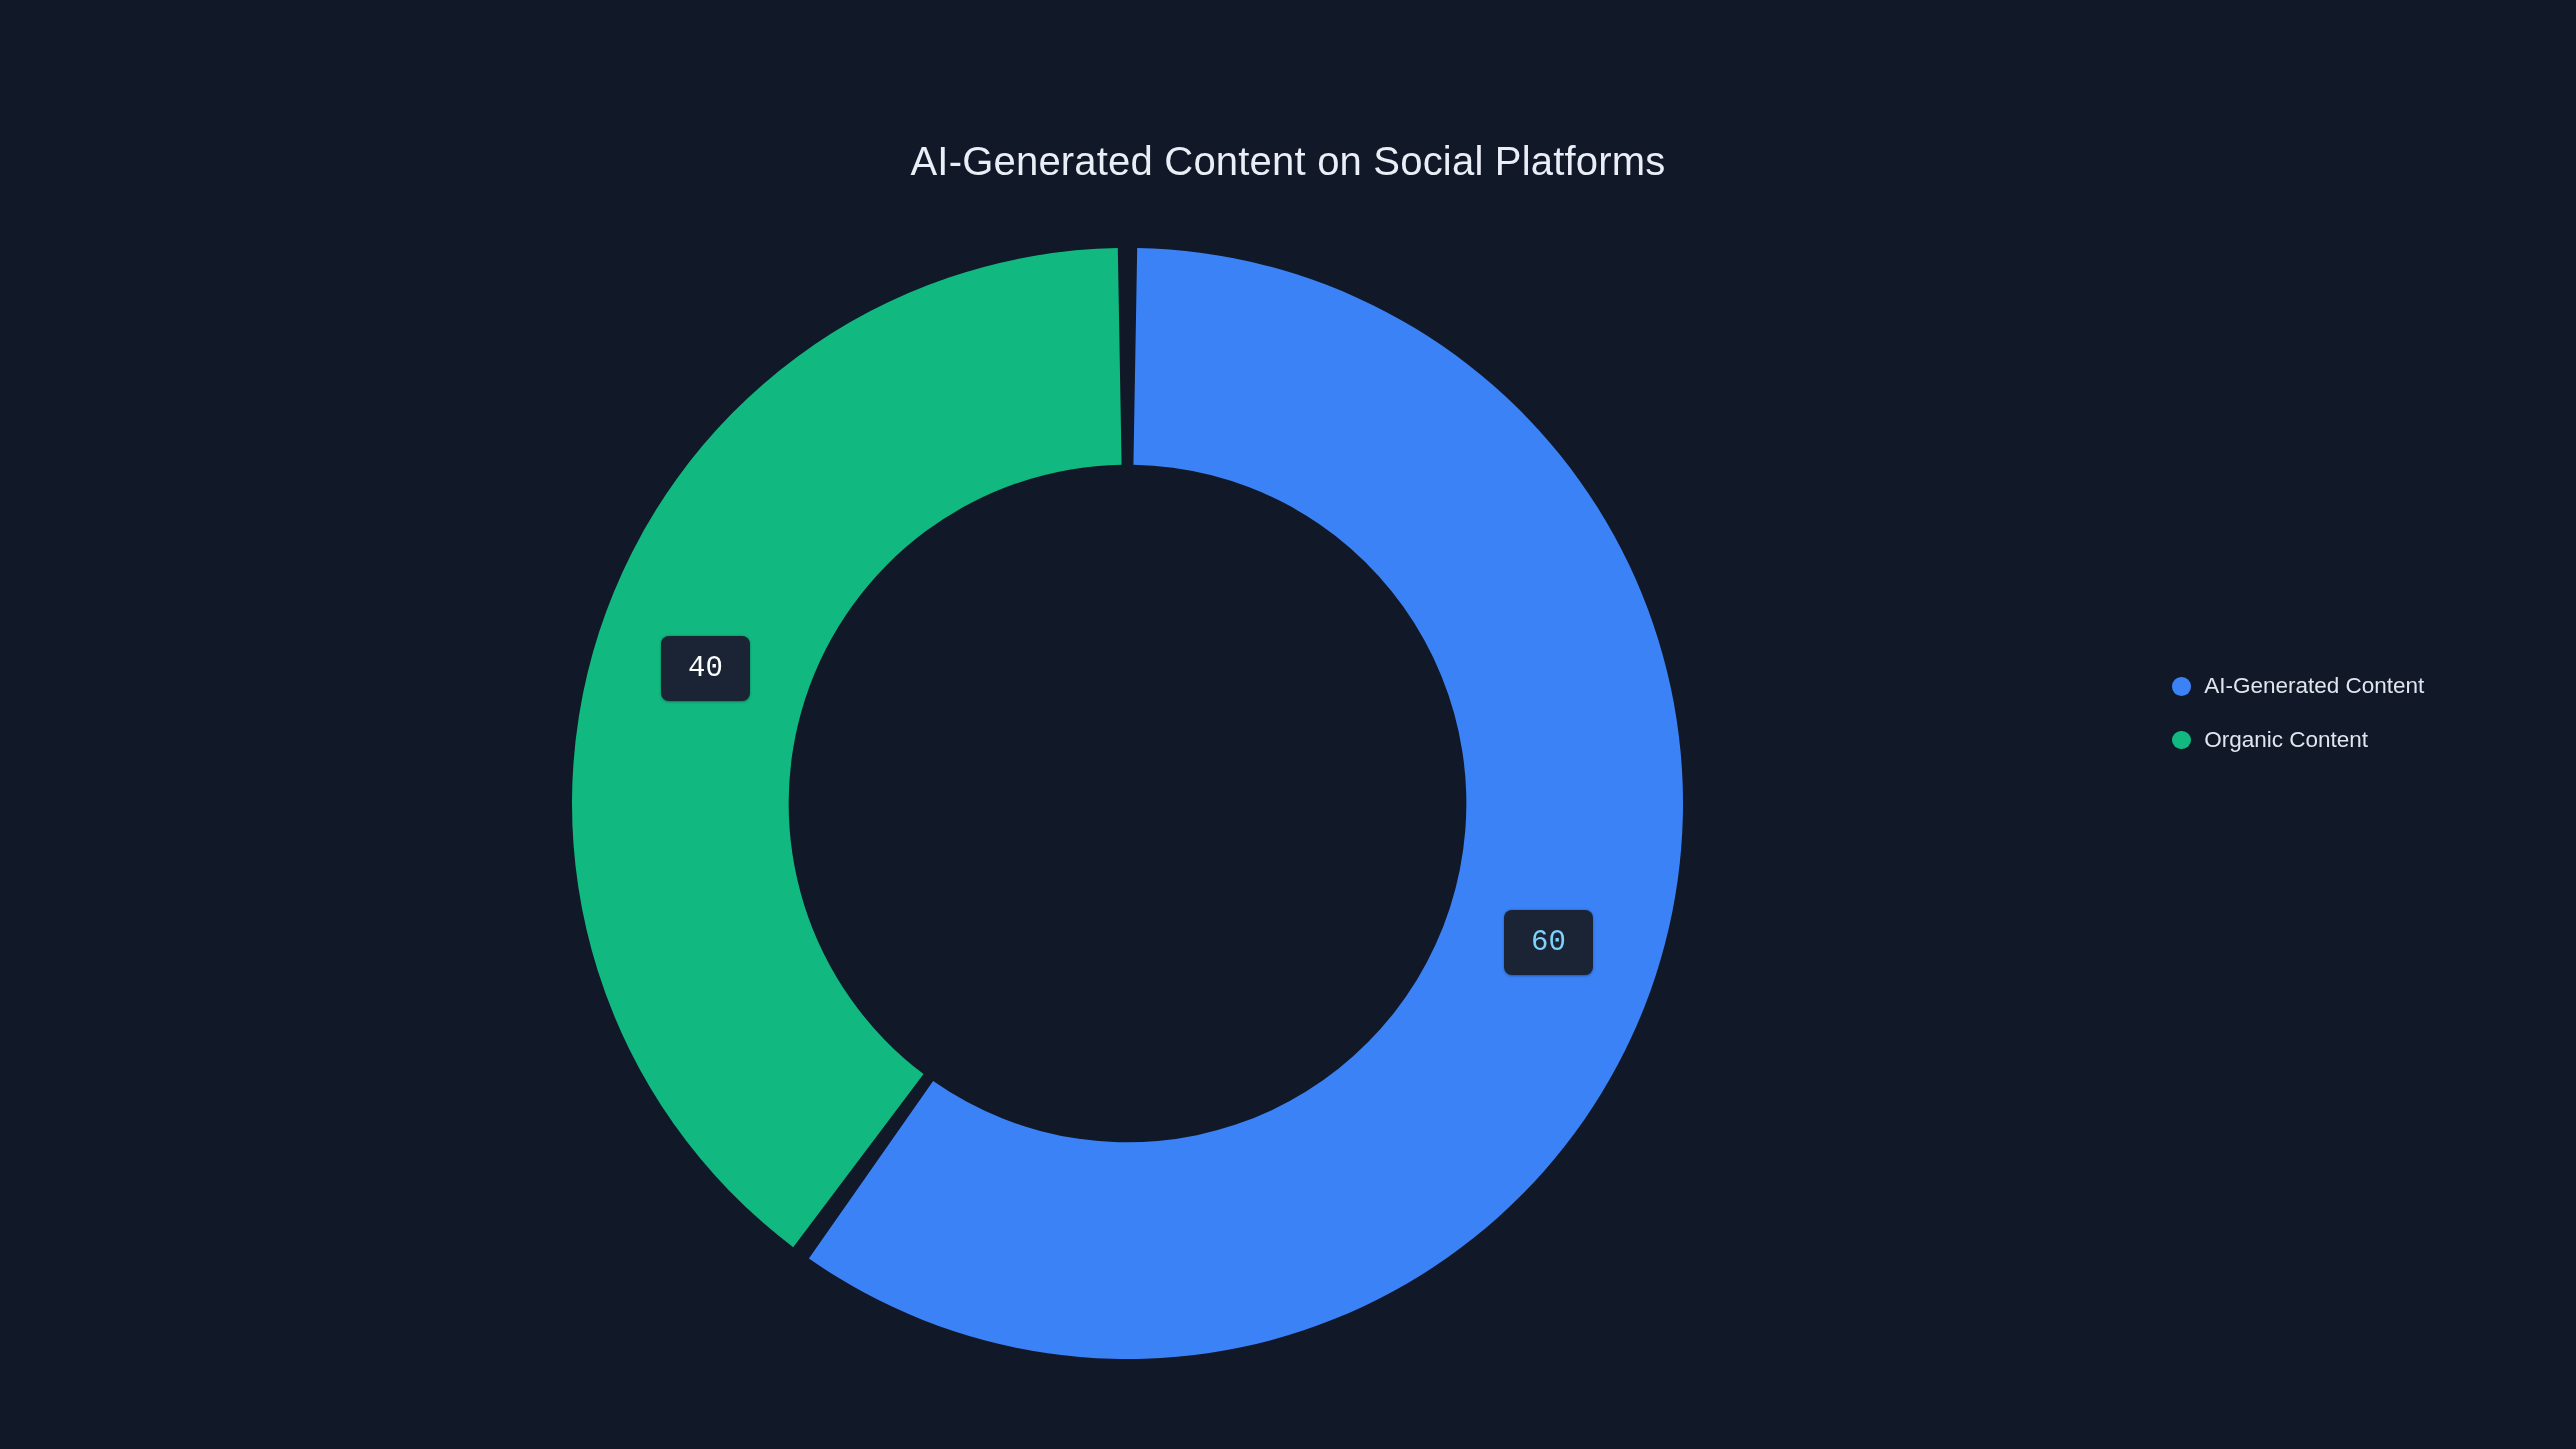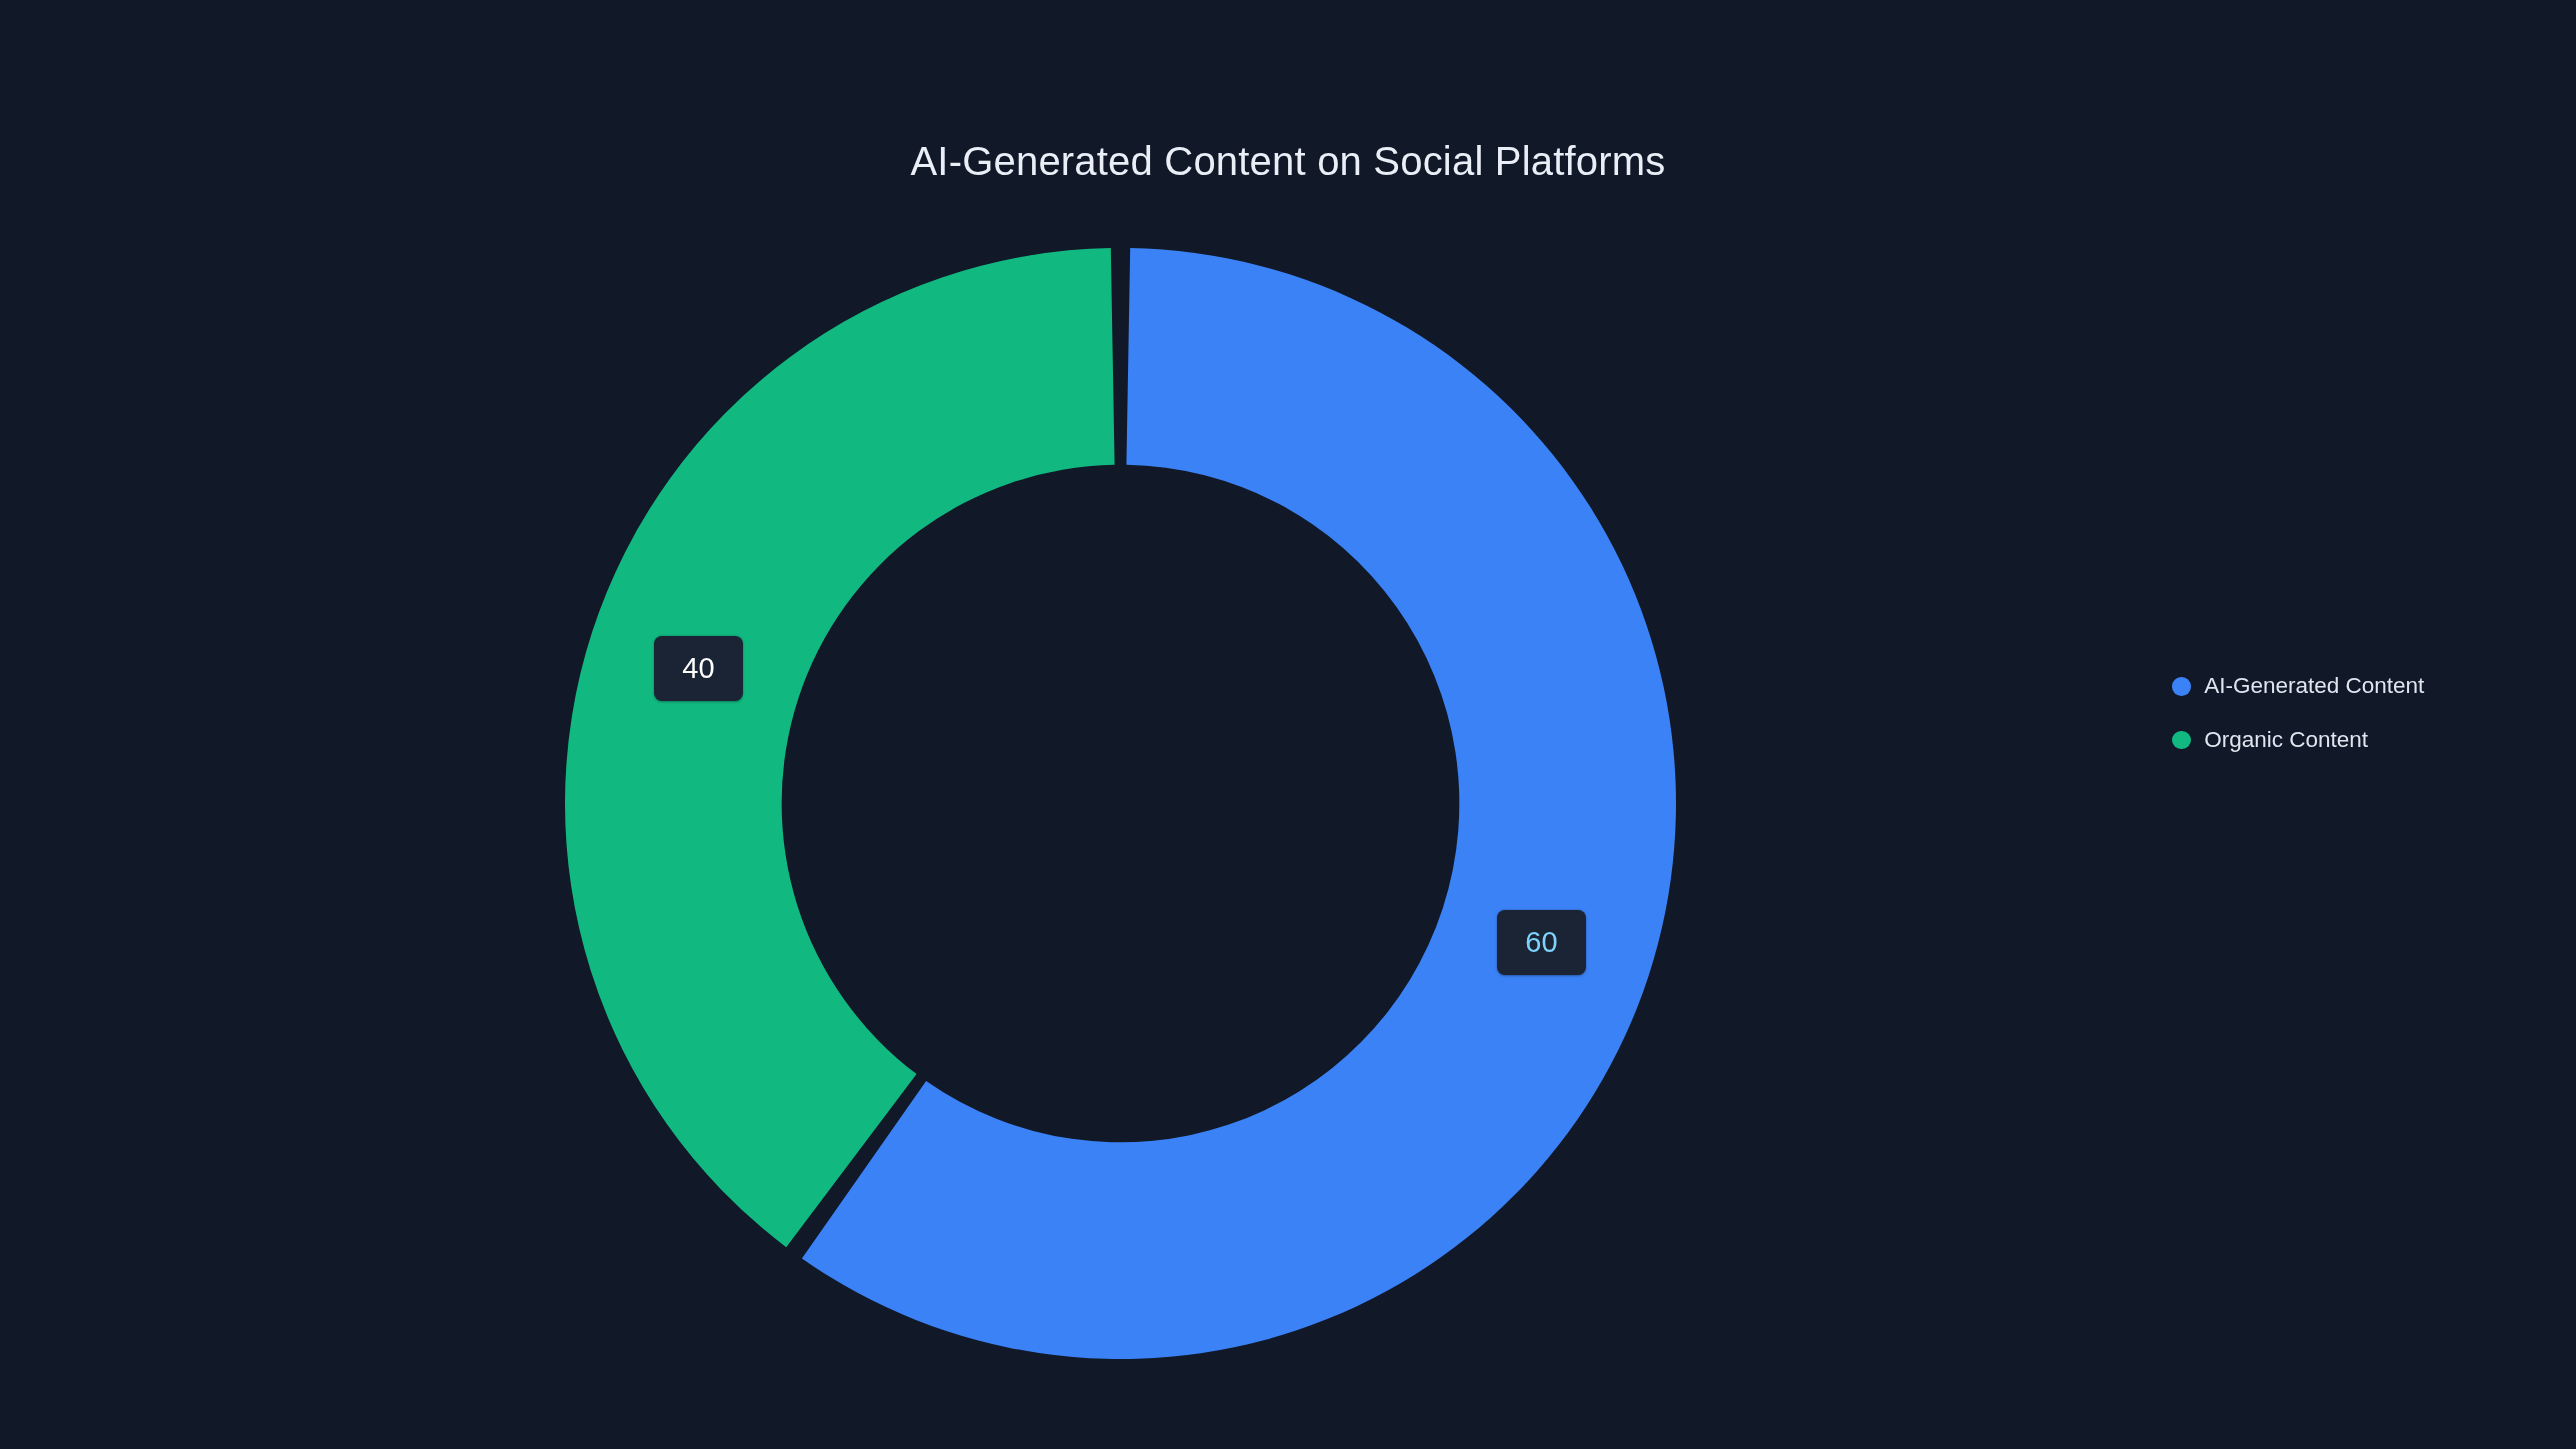--- a/index.html
+++ b/index.html
@@ -40,24 +40,25 @@
     margin-top: 36px;
   }
   #title-shift {
     display: inline-block;
     transform: translateX(0px);
   }
 
   
   #plot-area {
     position: absolute;
-    left: 4px;
+    left: 11px;
     top: 0;
     width: 2093px;
     height: 1449px;
+    font-family: Liberation Mono, monospace;
   }
   #donut-svg {
     position: absolute;
     left: 561px;
     top: 248px;
     width: 1111px;
     height: 1111px;
     display: block;
   }
 

